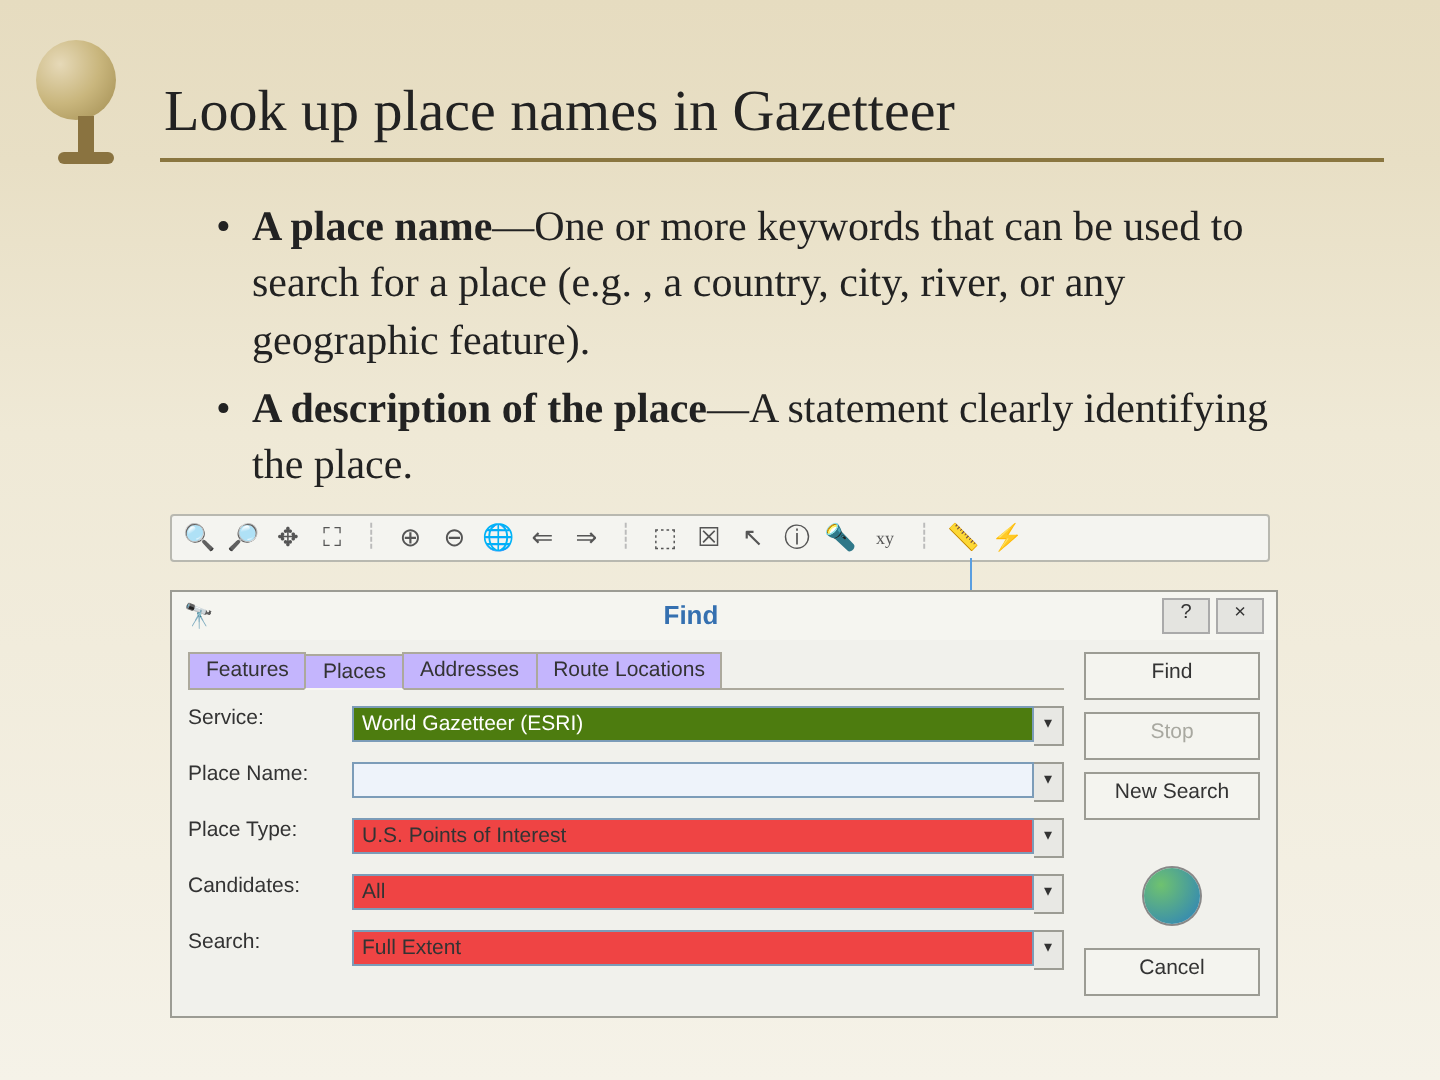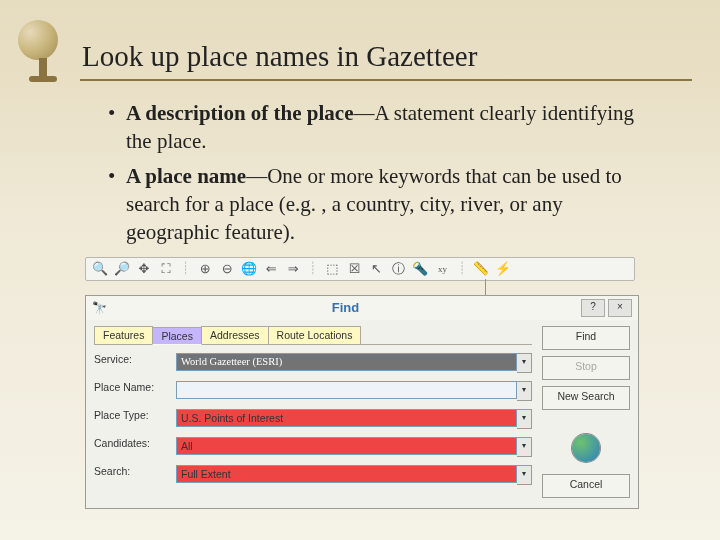--- a/index.html
+++ b/index.html
@@ -148,40 +148,40 @@
 .tabs {
   display: flex;
   border-bottom: 1px solid #aca99c;
   font-size: 10.5px;
 }
 .tab {
   padding: 2px 8px;
   border: 1px solid #aca99c;
   border-bottom: none;
   margin-right: -1px;
-  background: #fef9c3;
+  background: #c4b5fd;
 }
 .tab.active { background: #c4b5fd; border-bottom: 1px solid #f8f7f2; position: relative; top: 1px; }
 .form-row {
   display: flex;
   margin-top: 8px;
 }
 .form-row label { width: 82px; font-size: 10.5px; }
 .form-row .field {
   flex: 1;
   height: 16px;
   background: #ef4444;
   border: 1px solid #7c9cb8;
   padding: 0 4px;
   font-size: 10.5px;
   line-height: 16px;
   display: flex;
   align-items: center;
 }
-.form-row .field.sel { background: #737373; color: #fff; font-family: Liberation Serif, serif; }
+.form-row .field.sel { background: #4d7c0f; color: #fff; }
 .form-row .dd {
   width: 14px; height: 18px;
   background: #e8e8e4;
   border: 1px solid #9c9c94;
   border-left: none;
   text-align: center;
   font-size: 8px;
   line-height: 16px;
 }
 .right-pane {
@@ -217,24 +217,24 @@
       <div class="stand"></div>
       <div class="base"></div>
   </div>
 
   <h1>Look up place names in Gazetteer</h1>
   <div class="underline"></div>
 
   <div class="content">
     <ul>
       <li>
-        <b>A description of the place</b><span>—A statement clearly identifying the place.</span>
+        <b>A place name</b><span>—One or more keywords that can be used to search for a place (e.g. , a country, city, river, or any geographic feature).</span>
       </li>
       <li>
-        <b>A place name</b><span>—One or more keywords that can be used to search for a place (e.g. , a country, city, river, or any geographic feature).</span>
+        <b>A description of the place</b><span>—A statement clearly identifying the place.</span>
       </li>
     </ul>
   </div>
 
   <div class="toolbar-wrap">
     <div class="toolbar">
       <span class="tb-icon">🔍</span>
       <span class="tb-icon">🔎</span>
       <span class="tb-icon">✥</span>
       <span class="tb-icon">⛶</span>

